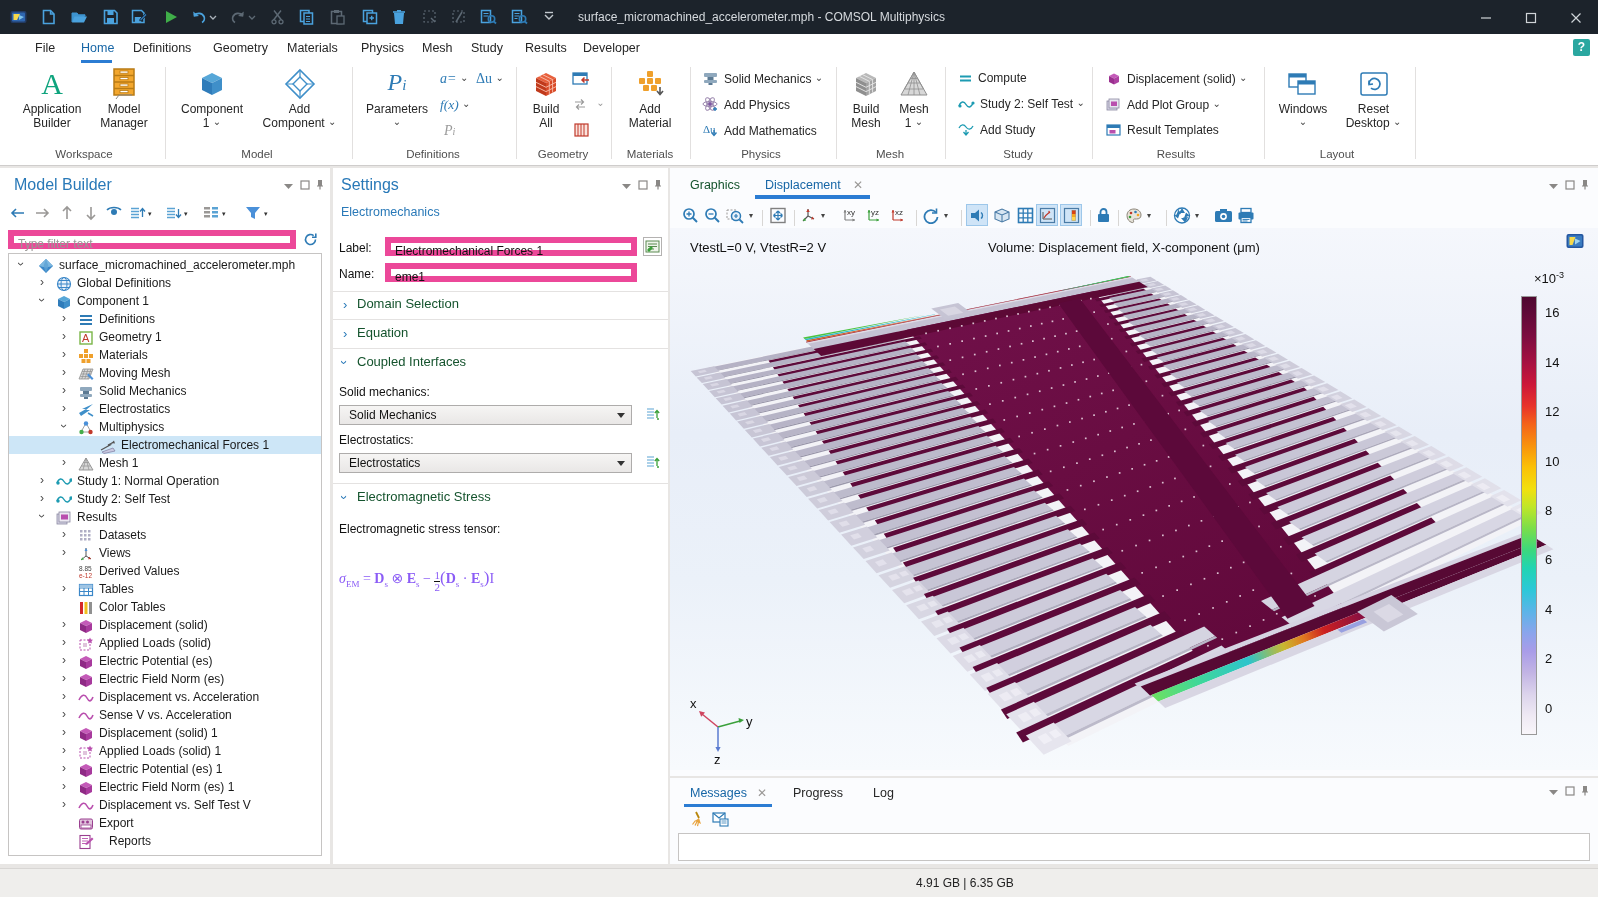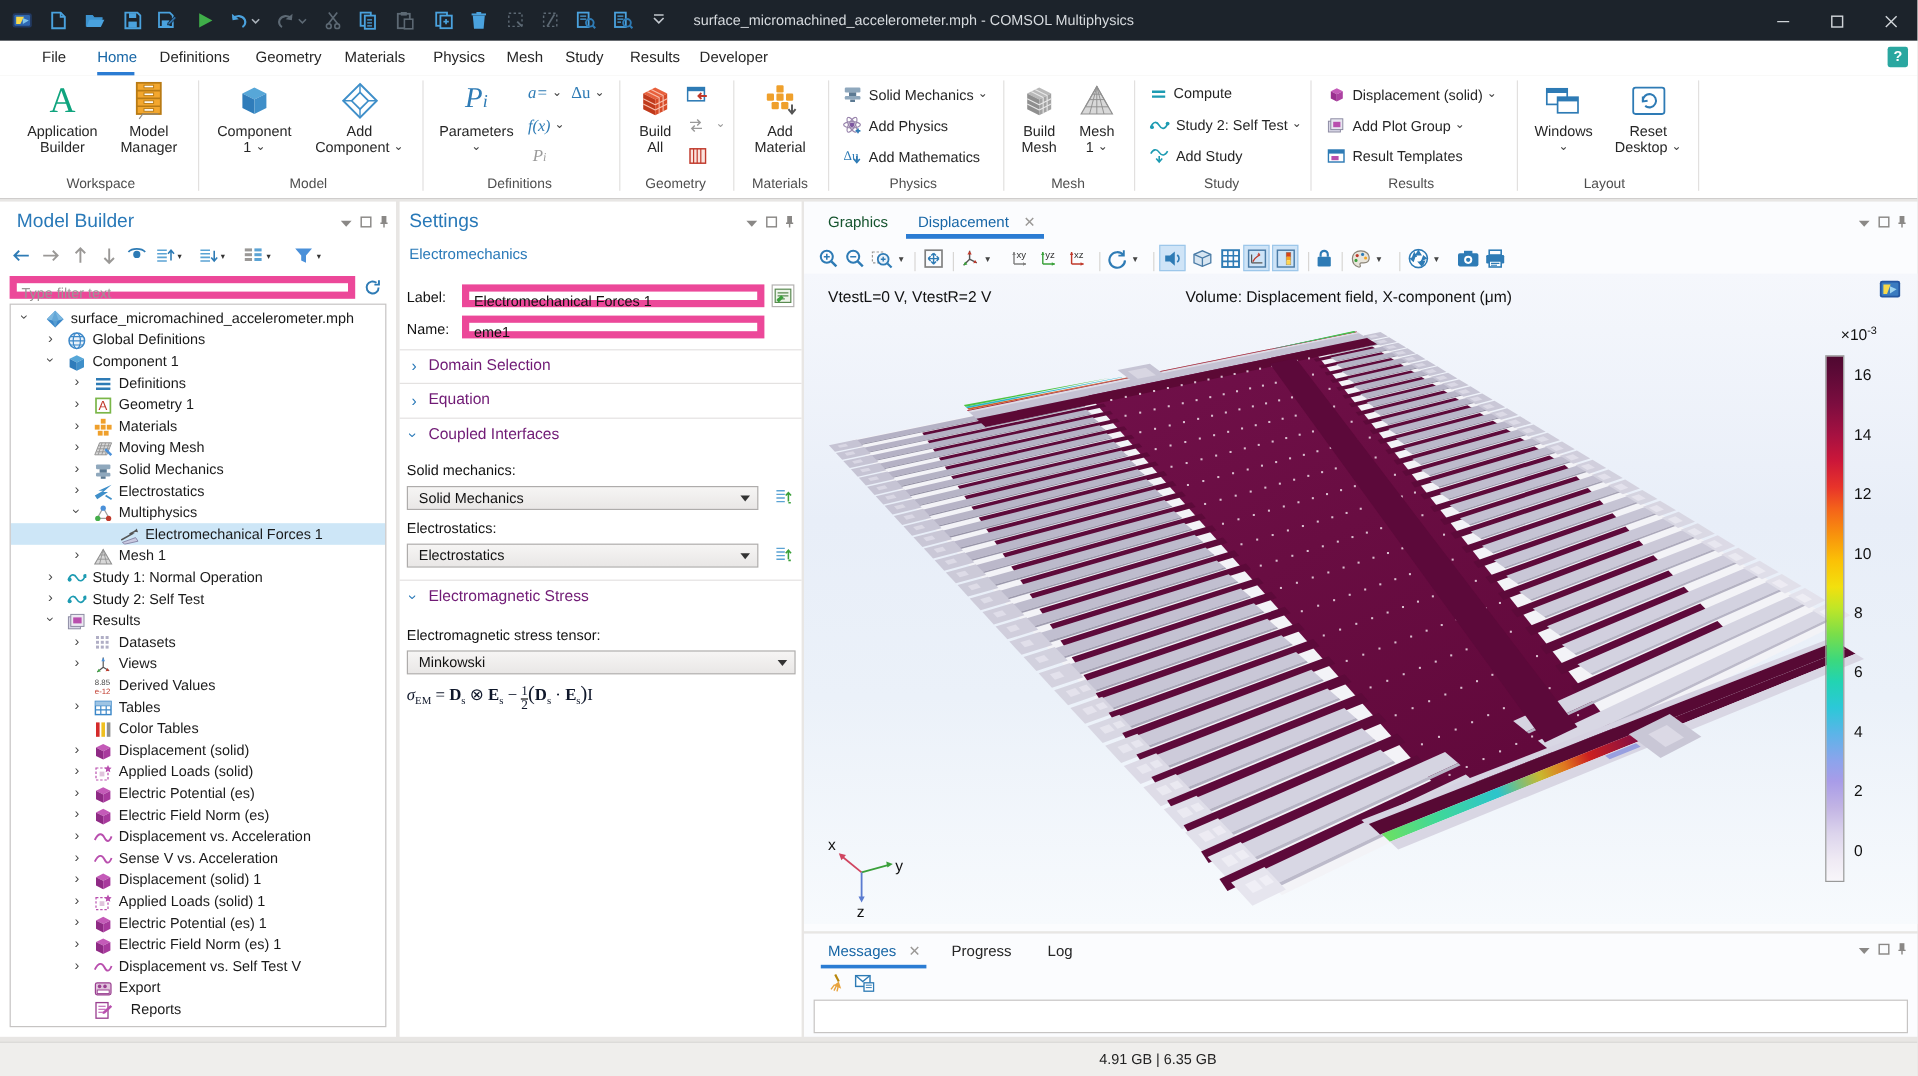--- a/index.html
+++ b/index.html
@@ -34,21 +34,21 @@
 #gfxpanel { position:absolute; left:670px; top:168px; width:928px; height:608px; background:#fbfcfe; }
 #msgpanel { position:absolute; left:670px; top:778px; width:928px; height:86px; background:#fbfcfe; }
 .ptitle { font-size:16px; color:#2979b8; }
 .pctl { position:absolute; color:#8a8886; }
 .treerow { position:absolute; height:18px; font-size:12px; color:#1a1a1a; white-space:nowrap; }
 .chev { position:absolute; font-size:12px; color:#4a4a4a; top:1px; font-family:'Liberation Sans',sans-serif; }
 .ticon { position:absolute; top:2px; }
 .tlabel { position:absolute; top:2px; }
 input, .inputbox { font-family:"Liberation Sans", sans-serif; }
 .inputbox { position:absolute; background:#fff; border:6px solid #ec4899; font-size:12px; color:#111; padding:1px 4px; }
-.sechead { position:absolute; font-size:13px; color:#701a75; }
+.sechead { position:absolute; font-size:13px; color:#14532d; }
 .seclabel { position:absolute; font-size:12px; color:#111; }
 .dropdown { position:absolute; height:20px; background:linear-gradient(#f6f5f4,#e9e7e6); border:1px solid #aeacab; font-size:12px; color:#111; line-height:18px; padding-left:9px; }
 .dropdown .arr { position:absolute; right:6px; top:7px; width:0; height:0; border-left:4px solid transparent; border-right:4px solid transparent; border-top:5px solid #333; }
 .gtab { position:absolute; top:10px; font-size:12.5px; }
 .toolicon { position:absolute; top:3px; }
 .vsep { position:absolute; width:1px; height:16px; background:#d8d6d4; top:6px; }
 
 #statusbar { position:absolute; left:0; top:868px; width:1598px; height:29px; background:#efeeec; border-top:1px solid #d8d6d4; }
 #statusbar .mem { position:absolute; left:916px; top:7px; font-size:12px; color:#222; }
 </style>
@@ -806,23 +806,22 @@
         <path d="M2 3 h7 M2 6 h7 M2 9 h7 M2 12 h7" stroke="#5ba3d4" stroke-width="1.2"></path>
         <path d="M12 12 V5 M9.8 7 L12 4.5 L14.2 7" stroke="#3aa03a" stroke-width="1.3" fill="none"></path>
         <path d="M12 13 h2" stroke="#3aa03a" stroke-width="1.3"></path>
       </svg></div>
 
   <div class="abs" style="left:0px;top:315px;width:335px;height:1px;background:#e4e2e1;"></div>
   <div class="chev" style="left:9px;top:322px;color:#2979b8;font-size:13px;transform:rotate(90deg);">›</div>
   <div class="sechead" style="left:24px;top:321px;">Electromagnetic Stress</div>
 
   <div class="seclabel" style="left:6px;top:354px;">Electromagnetic stress tensor:</div>
-  <div class="dropdown" style="left:6px;top:374px;width:324px;">Minkowski<span class="arr"></span></div>
-
-  <div class="abs" style="left:6px;top:400px;width:322px;height:34px;font-size:14px;color:#0f172a;font-family:'Liberation Serif',serif;">
+
+  <div class="abs" style="left:6px;top:400px;width:322px;height:34px;font-size:14px;color:#8b5cf6;font-family:'Liberation Serif',serif;">
     <span style="font-style:italic;">σ</span><sub style="font-size:9px;">EM</sub> = <b>D</b><sub style="font-size:9px;">s</sub> ⊗ <b>E</b><sub style="font-size:9px;">s</sub> − <span style="display:inline-block;vertical-align:-8px;text-align:center;line-height:11px;font-size:11px;">1<br><span style="display:block;border-top:1px solid #111;">2</span></span><span style="font-size:17px;">(</span><b>D</b><sub style="font-size:9px;">s</sub> · <b>E</b><sub style="font-size:9px;">s</sub><span style="font-size:17px;">)</span>I
   </div>
 </div>
 
 <div id="gfxpanel">
 
   <div class="gtab" style="left:20px;color:#14532d;">Graphics</div>
   <div class="gtab" style="left:95px;color:#1766a6;">Displacement</div>
   <div class="gtab" style="left:183px;color:#9a9896;font-size:12px;">✕</div>
   <div class="abs" style="left:85px;top:27px;width:115px;height:3.5px;background:#2b7cd3;"></div>

